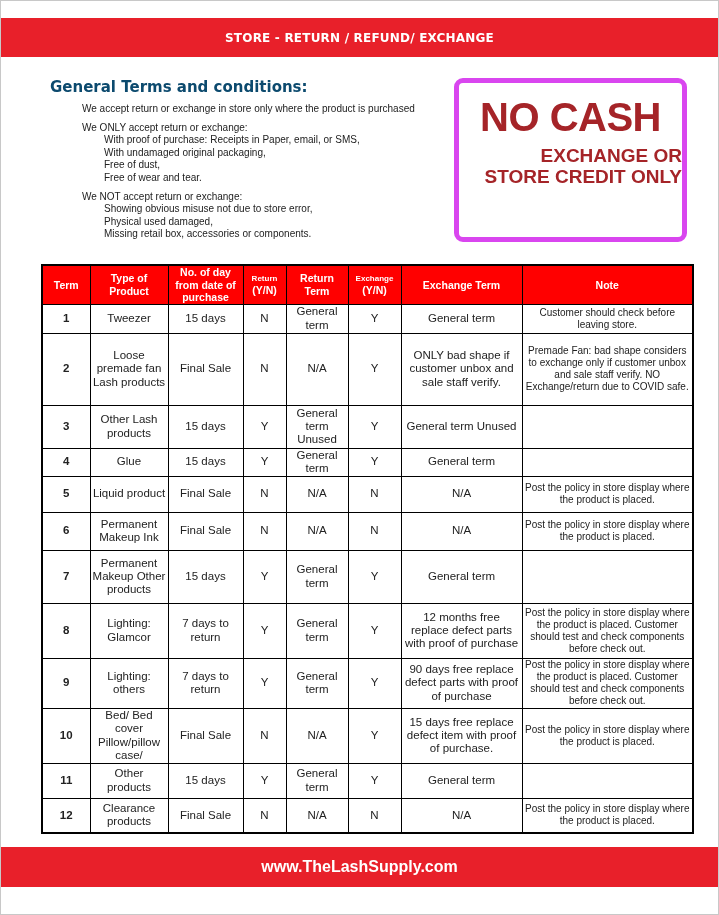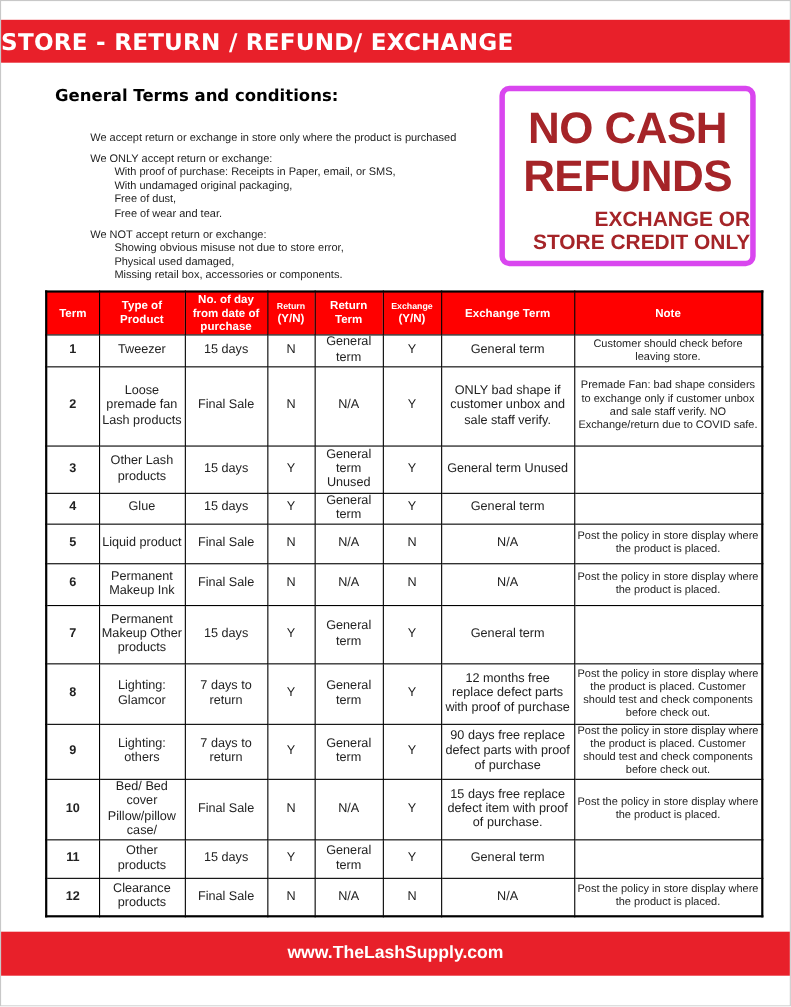--- a/index.html
+++ b/index.html
@@ -3,32 +3,32 @@
 <meta charset="utf-8">
 <style>
   * { box-sizing: border-box; margin: 0; padding: 0; }
   html, body { width: 719px; height: 915px; background: #ffffff; overflow: hidden; }
   body { position: relative; font-family: "Liberation Sans", sans-serif; color: #111; }
   .page-border { position: absolute; left: 0; top: 0; width: 719px; height: 915px; border: 1px solid #c8c8c8; pointer-events: none; }
 
   .top-banner {
     position: absolute; left: 1px; top: 18px; width: 717px; height: 39px;
     background: #e8202a; color: #fff;
-    display: flex; align-items: center; justify-content: flex-start;
-    font-family: "DejaVu Sans", sans-serif; font-weight: bold; font-size: 21px; letter-spacing: 0.2px;
+    display: flex; align-items: center; justify-content: center;
+    font-family: "DejaVu Sans", sans-serif; font-weight: bold; font-size: 12px; letter-spacing: 0.2px;
   }
   .bottom-banner {
     position: absolute; left: 1px; top: 847px; width: 717px; height: 40px;
     background: #e8202a; color: #fff;
     display: flex; align-items: center; justify-content: center;
     font-family: Liberation Sans, sans-serif; font-weight: bold; font-size: 16px;
   }
 
   .terms { position: absolute; left: 50px; top: 78px; width: 390px; }
-  .terms h2 { font-family: "DejaVu Sans", sans-serif; font-size: 15px; font-weight: bold; color: #000000; margin-bottom: 24px; }
+  .terms h2 { font-family: "DejaVu Sans", sans-serif; font-size: 15px; font-weight: bold; color: #0c4a6e; margin-bottom: 7px; }
   .terms .para { font-size: 10px; line-height: 12.6px; color: #222; margin-bottom: 6px; margin-left: 32px; }
   .terms .line { display: block; white-space: nowrap; }
   .terms .indent { padding-left: 22px; }
 
   .sign {
     position: absolute; left: 454px; top: 78px; width: 233px; height: 164px;
     border: 5px solid #d946ef; border-radius: 9px; background: #fff;
     color: #a52428; text-align: center;
   }
   .sign .big { font-weight: bold; font-size: 40px; line-height: 44px; letter-spacing: -0.5px; }
@@ -78,21 +78,20 @@
   <div class="para">
     <span class="line">We NOT accept return or exchange:</span>
     <span class="line indent">Showing obvious misuse not due to store error,</span>
     <span class="line indent">Physical used damaged,</span>
     <span class="line indent">Missing retail box, accessories or components.</span>
   </div>
 </div>
 
 <div class="sign">
   <div class="big big1">NO CASH</div>
-  <div class="big">REFUNDS</div>
   <div class="small small1">EXCHANGE OR</div>
   <div class="small">STORE CREDIT ONLY</div>
 </div>
 
 <table class="policy">
   <colgroup>
     <col style="width:48px">
       <col style="width:78px">
       <col style="width:75px">
       <col style="width:43px">

